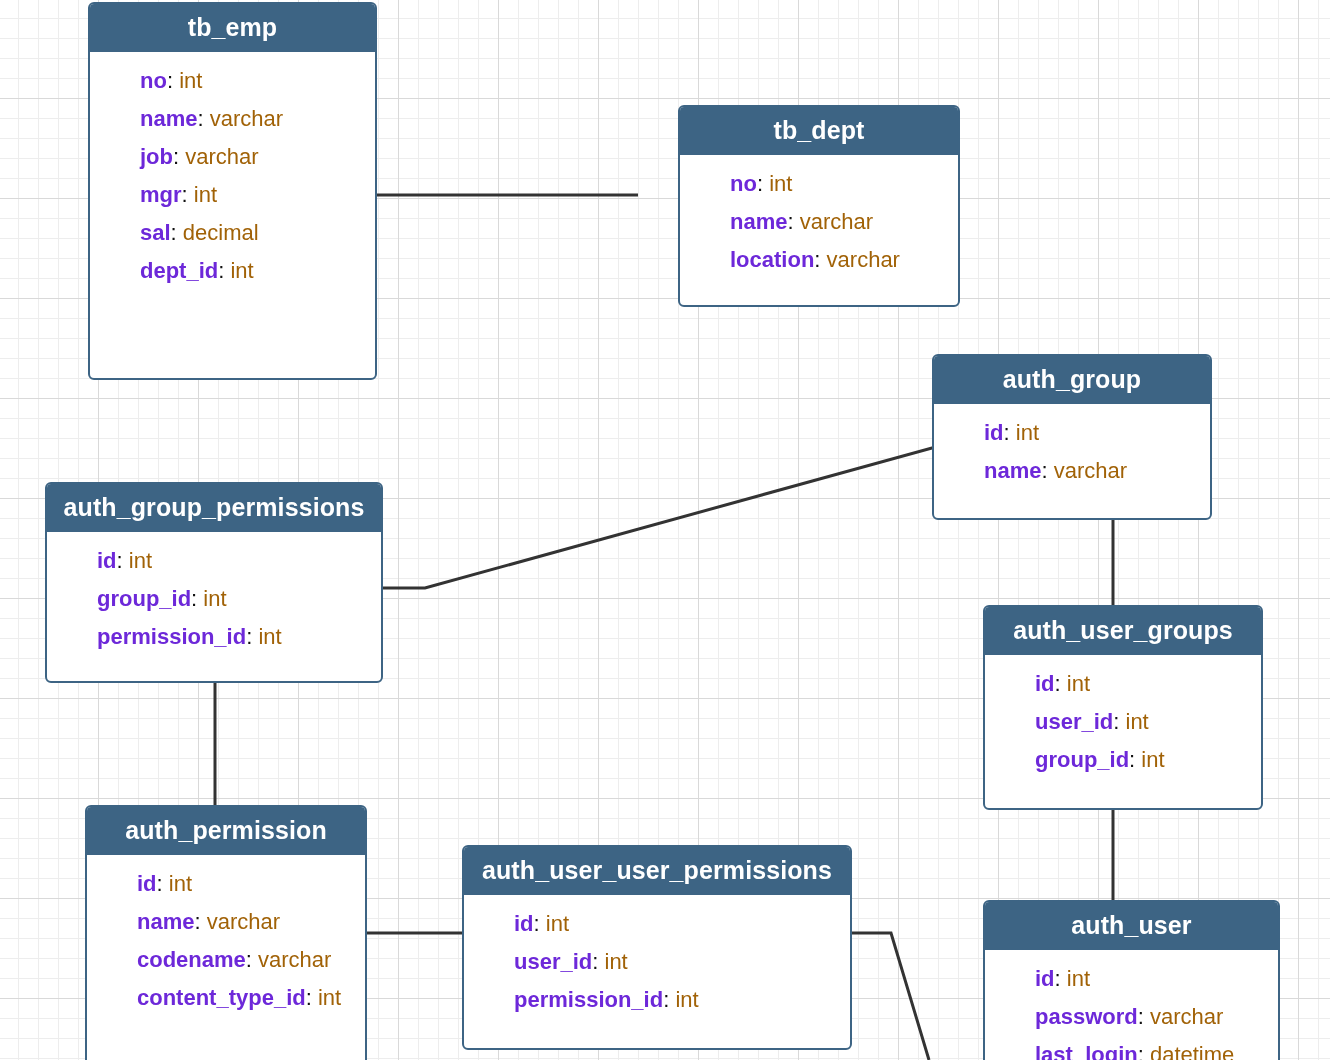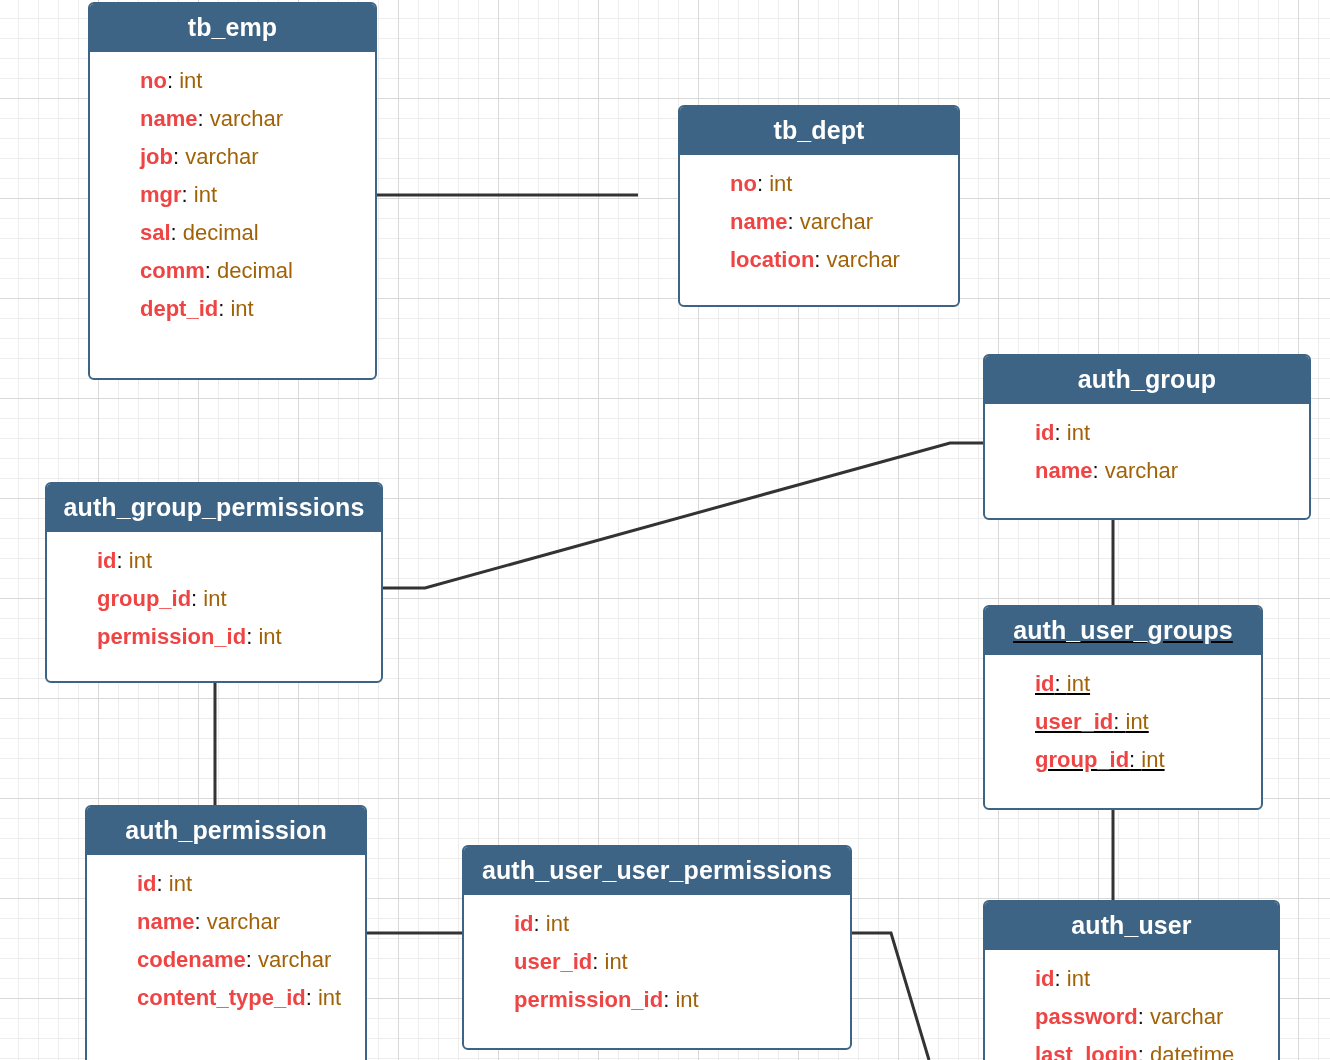--- a/index.html
+++ b/index.html
@@ -54,21 +54,21 @@
     padding: 10px 0 12px 0;
   }
   .field {
     font-size: 22px;
     line-height: 1.0;
     padding: 8px 10px 8px 50px;
     white-space: nowrap;
     color: #111111;
   }
   .field .fname {
-    color: #ef4444;
+    color: #6d28d9;
     font-weight: bold;
   }
   .field .fsep {
     color: #111111;
   }
   .field .ftype {
     color: #a16207;
     font-weight: normal;
   }
 </style>
@@ -87,48 +87,47 @@
     </svg>
   <div id="entity-layer">
       <div class="entity" style="left: 88px; top: 2px; width: 289px; height: 378px;">
         <div class="entity-header">tb_emp</div>
         <div class="entity-body">
           <div class="field"><span class="fname">no</span><span class="fsep">: </span><span class="ftype">int</span></div>
           <div class="field"><span class="fname">name</span><span class="fsep">: </span><span class="ftype">varchar</span></div>
           <div class="field"><span class="fname">job</span><span class="fsep">: </span><span class="ftype">varchar</span></div>
           <div class="field"><span class="fname">mgr</span><span class="fsep">: </span><span class="ftype">int</span></div>
           <div class="field"><span class="fname">sal</span><span class="fsep">: </span><span class="ftype">decimal</span></div>
-          <div class="field"><span class="fname">comm</span><span class="fsep">: </span><span class="ftype">decimal</span></div>
           <div class="field"><span class="fname">dept_id</span><span class="fsep">: </span><span class="ftype">int</span></div>
         </div>
       </div>
       <div class="entity" style="left: 638px; top: 105px; width: 282px; height: 202px; margin-left: 40px;">
         <div class="entity-header">tb_dept</div>
         <div class="entity-body">
           <div class="field"><span class="fname">no</span><span class="fsep">: </span><span class="ftype">int</span></div>
           <div class="field"><span class="fname">name</span><span class="fsep">: </span><span class="ftype">varchar</span></div>
           <div class="field"><span class="fname">location</span><span class="fsep">: </span><span class="ftype">varchar</span></div>
         </div>
       </div>
-      <div class="entity" style="left: 983px; top: 354px; width: 328px; height: 166px;">
+      <div class="entity" style="left: 932px; top: 354px; width: 280px; height: 166px;">
         <div class="entity-header">auth_group</div>
         <div class="entity-body">
           <div class="field"><span class="fname">id</span><span class="fsep">: </span><span class="ftype">int</span></div>
           <div class="field"><span class="fname">name</span><span class="fsep">: </span><span class="ftype">varchar</span></div>
         </div>
       </div>
       <div class="entity" style="left: 45px; top: 482px; width: 338px; height: 201px;">
         <div class="entity-header">auth_group_permissions</div>
         <div class="entity-body">
           <div class="field"><span class="fname">id</span><span class="fsep">: </span><span class="ftype">int</span></div>
           <div class="field"><span class="fname">group_id</span><span class="fsep">: </span><span class="ftype">int</span></div>
           <div class="field"><span class="fname">permission_id</span><span class="fsep">: </span><span class="ftype">int</span></div>
         </div>
       </div>
-      <div class="entity" style="left: 983px; top: 605px; width: 280px; height: 205px; text-decoration: underline;">
+      <div class="entity" style="left: 983px; top: 605px; width: 280px; height: 205px;">
         <div class="entity-header">auth_user_groups</div>
         <div class="entity-body">
           <div class="field"><span class="fname">id</span><span class="fsep">: </span><span class="ftype">int</span></div>
           <div class="field"><span class="fname">user_id</span><span class="fsep">: </span><span class="ftype">int</span></div>
           <div class="field"><span class="fname">group_id</span><span class="fsep">: </span><span class="ftype">int</span></div>
         </div>
       </div>
       <div class="entity" style="left: 85px; top: 805px; width: 282px; height: 280px;">
         <div class="entity-header">auth_permission</div>
         <div class="entity-body">

